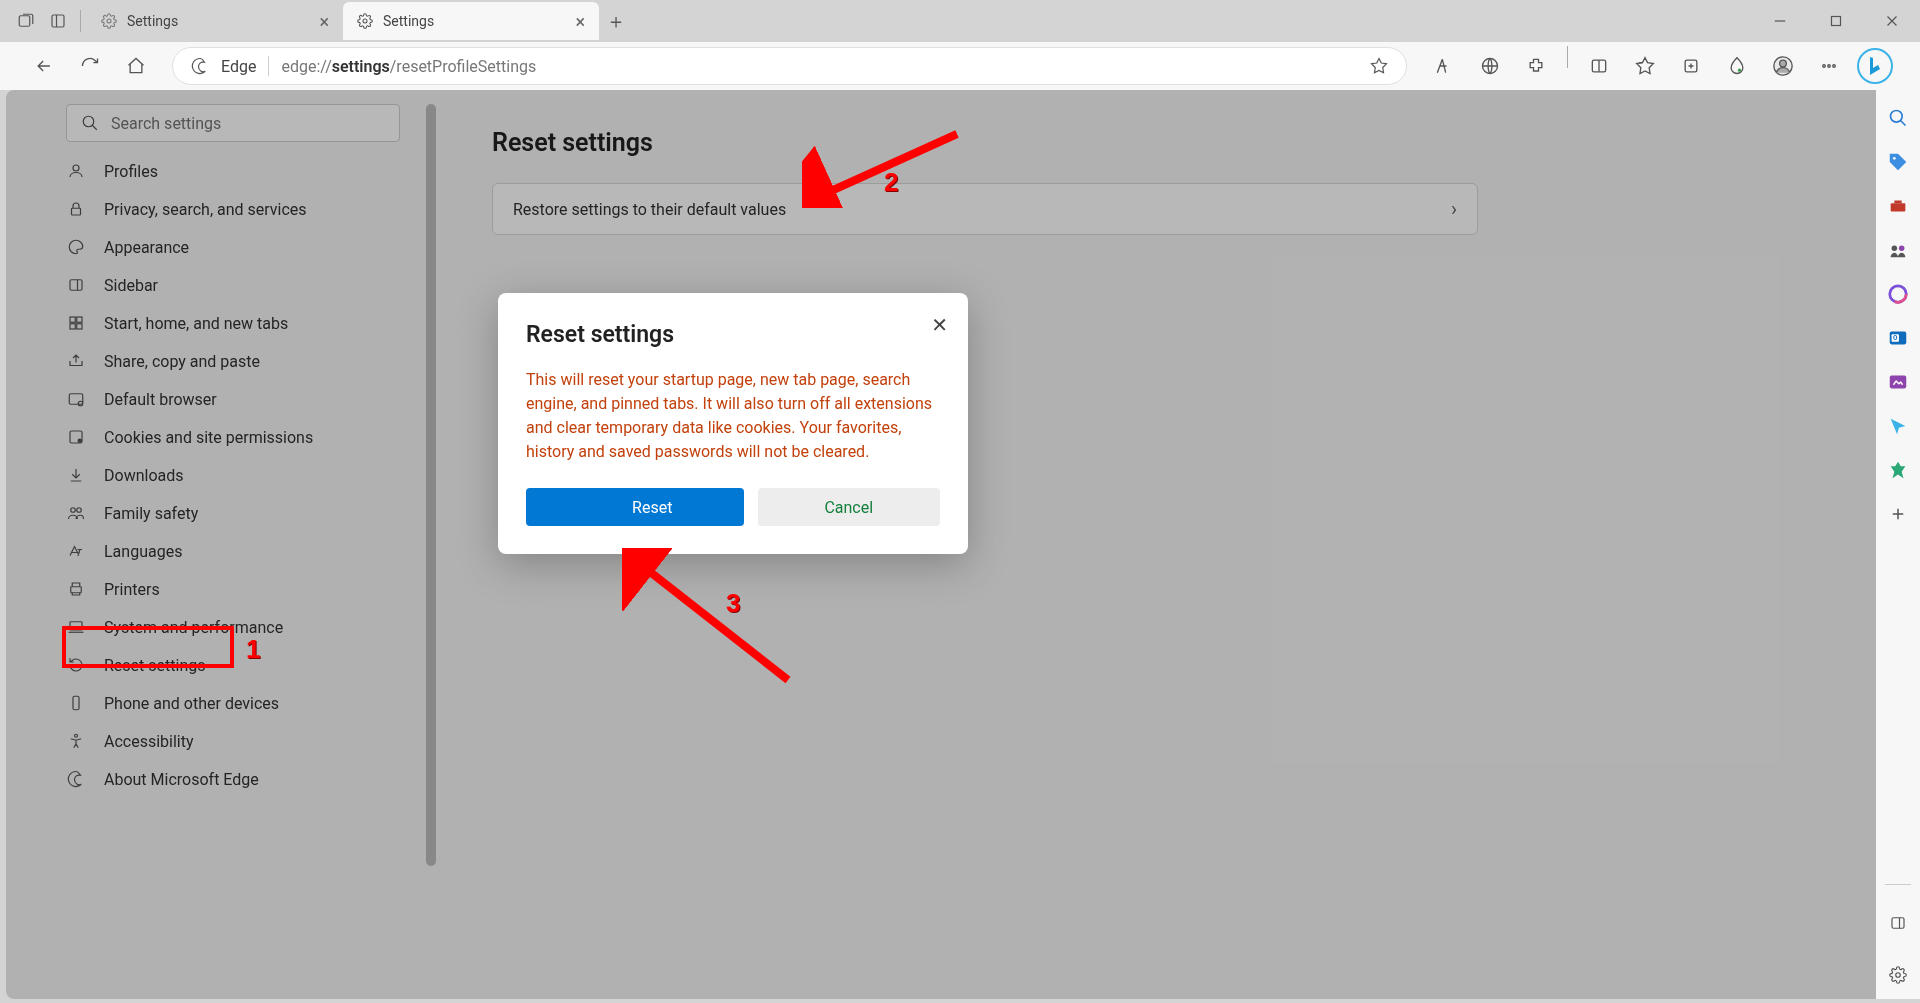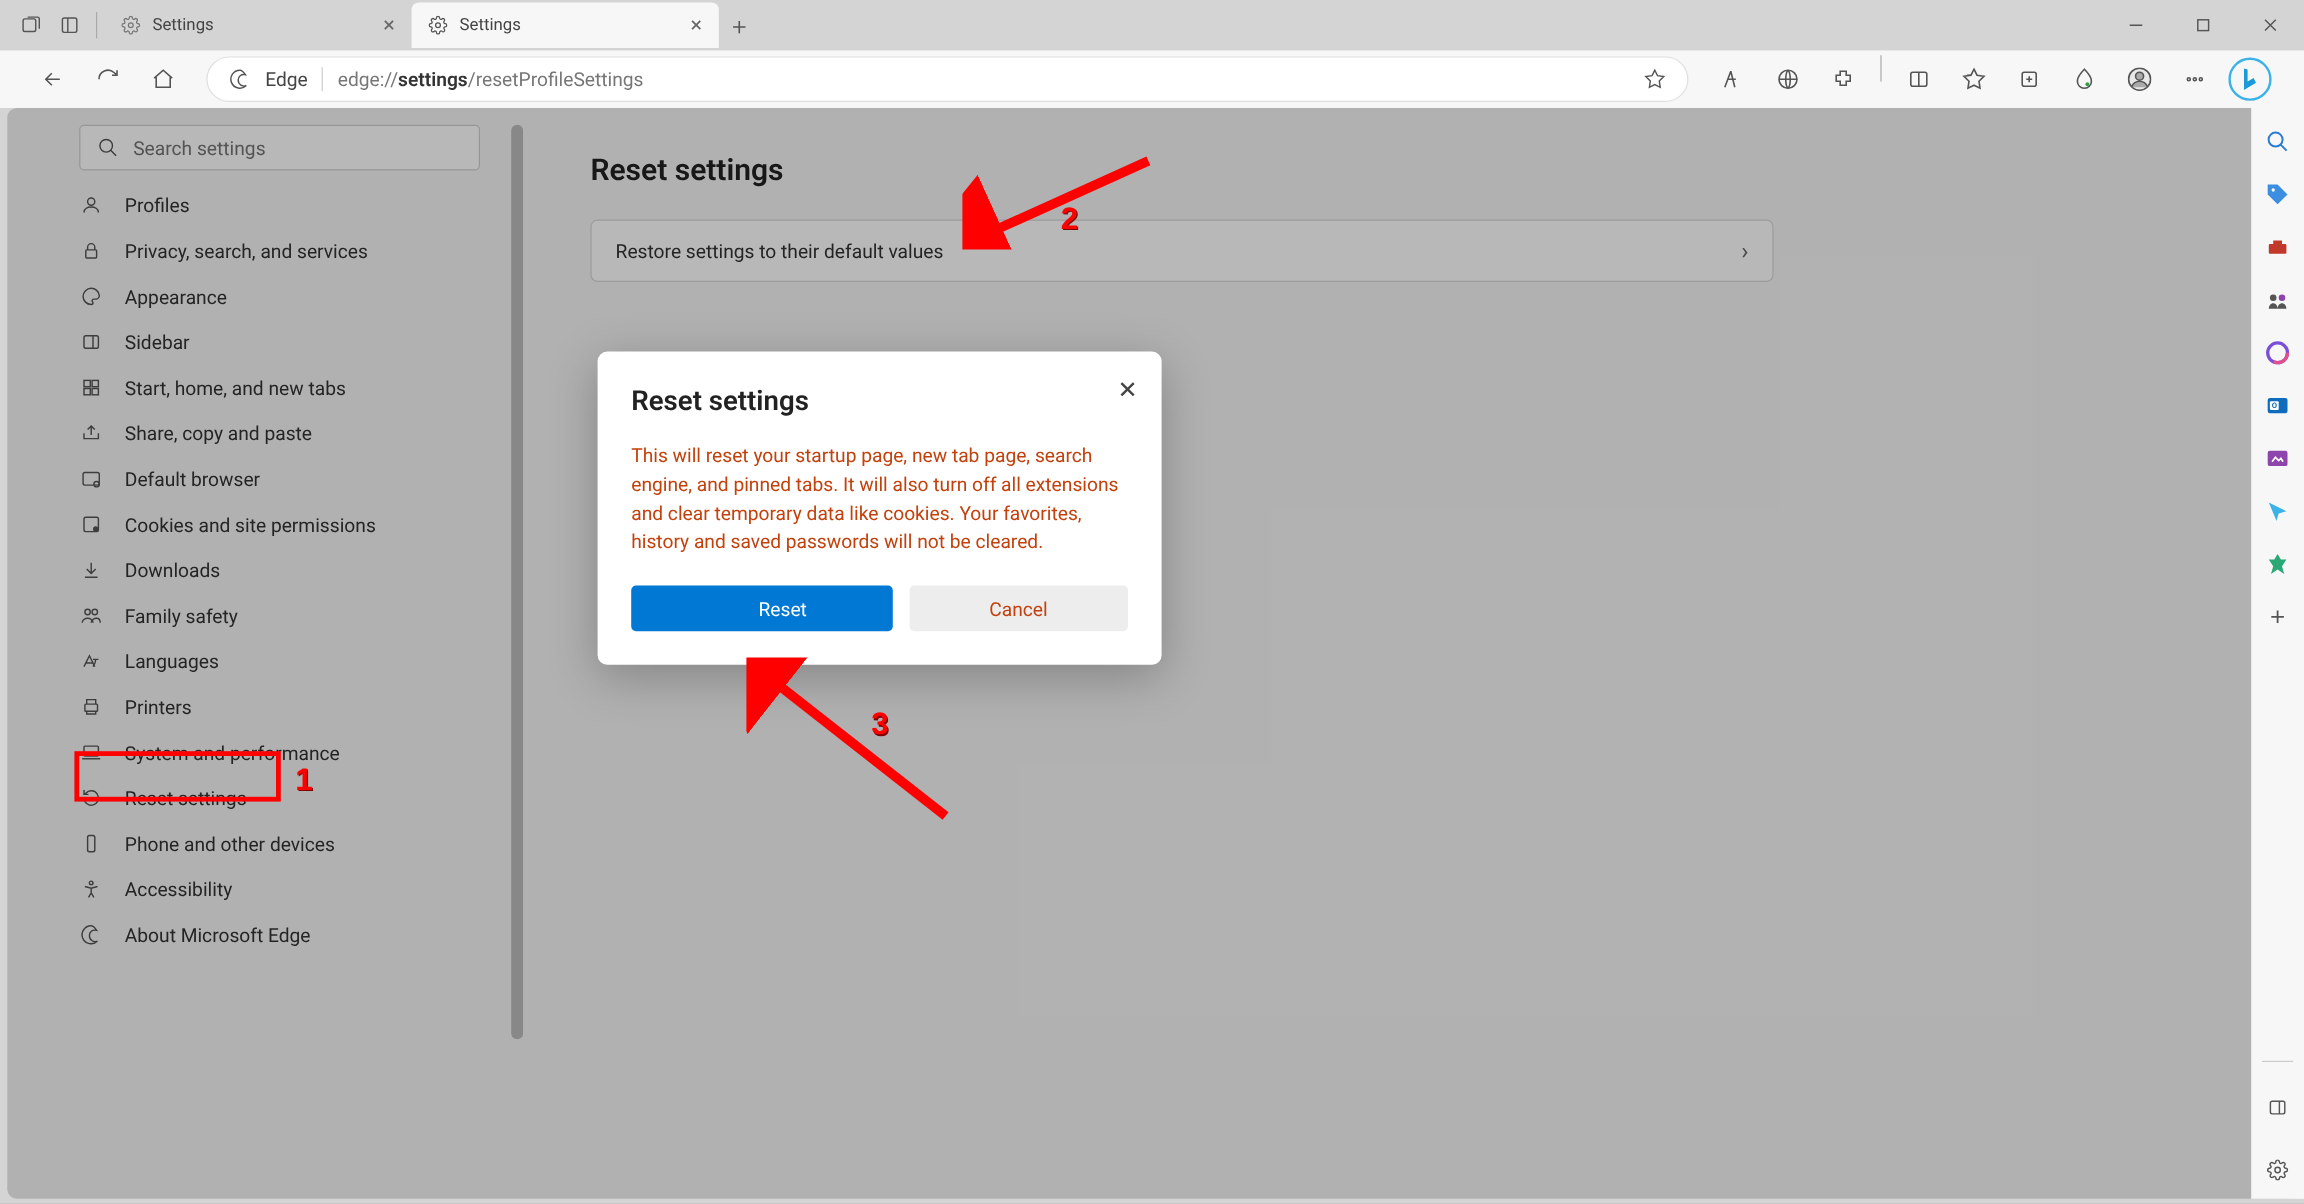--- a/index.html
+++ b/index.html
@@ -54,21 +54,21 @@
     .bing { width: 36px; height: 36px; border: 2px solid #3bb3e8; border-radius: 50%; display: flex; align-items: center; justify-content: center; color: #0a7cc0; font-weight: bold; }
 
     
     .dialog { position: absolute; left: 498px; top: 293px; width: 470px; background: #fff; border-radius: 8px; box-shadow: 0 10px 40px rgba(0,0,0,0.25); padding: 28px; z-index: 100; }
     .dialog-close { position: absolute; top: 20px; right: 20px; font-size: 20px; color: #444; cursor: pointer; }
     .dialog-title { font-size: 23px; font-weight: 600; color: #222; margin-bottom: 20px; }
     .dialog-body { font-size: 16px; color: #c2410c; line-height: 1.5; margin-bottom: 24px; }
     .dialog-btns { display: flex; gap: 14px; }
     .dialog-btns button { flex: 1; height: 38px; border-radius: 4px; border: none; font-size: 16px; cursor: pointer; }
     .btn-primary { background: #0078d4; color: #fff; padding-left: 35px; }
-    .btn-secondary { background: #ededed; color: #c2410c; }
+    .btn-secondary { background: #ededed; color: #15803d; }
 
     
     .anno-box { position: absolute; border: 4px solid #ff0000; z-index: 200; }
     .anno-num { position: absolute; color: #ff0000; font-size: 26px; font-weight: 900; text-shadow: 1px 1px 0 #800000; z-index: 201; font-family: Arial, sans-serif; }
     .anno-arrow { position: absolute; z-index: 200; }
 
     .sicon { width: 18px; height: 18px; stroke: #555; stroke-width: 1.6; fill: none; }
     .sicon2 { width: 20px; height: 20px; stroke: #555; stroke-width: 1.6; fill: none; }
   </style>
 </head>

